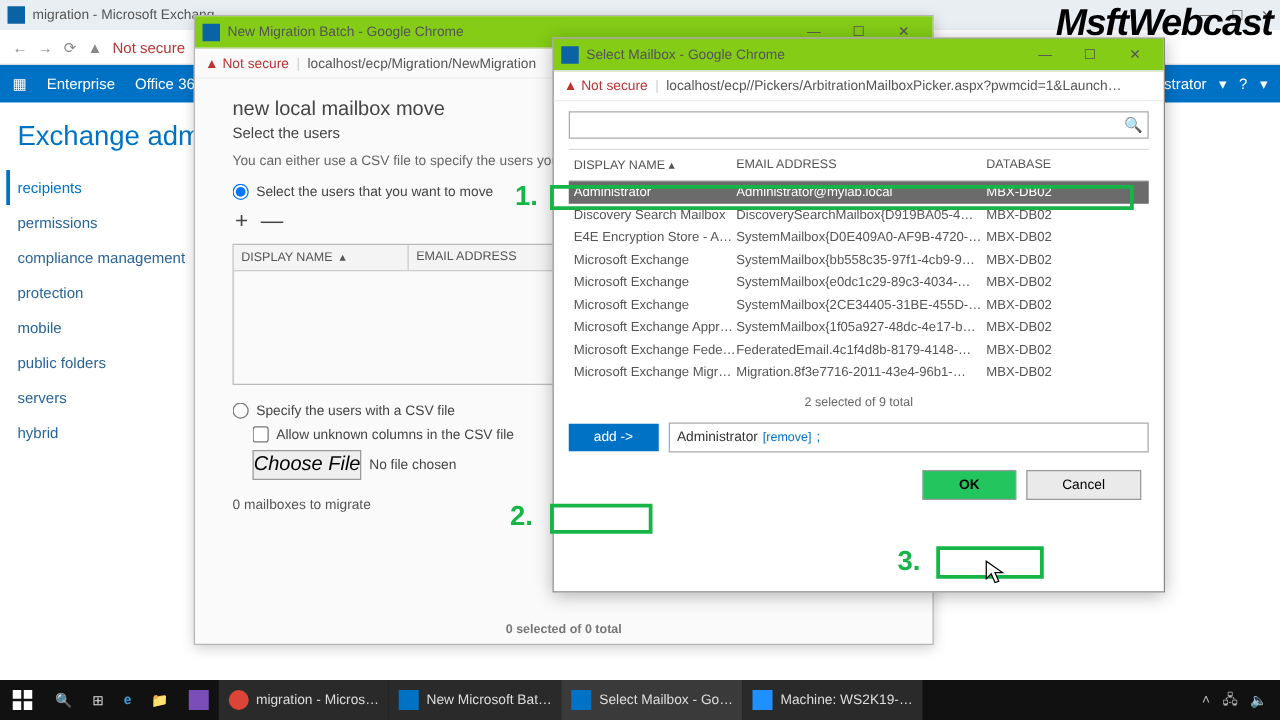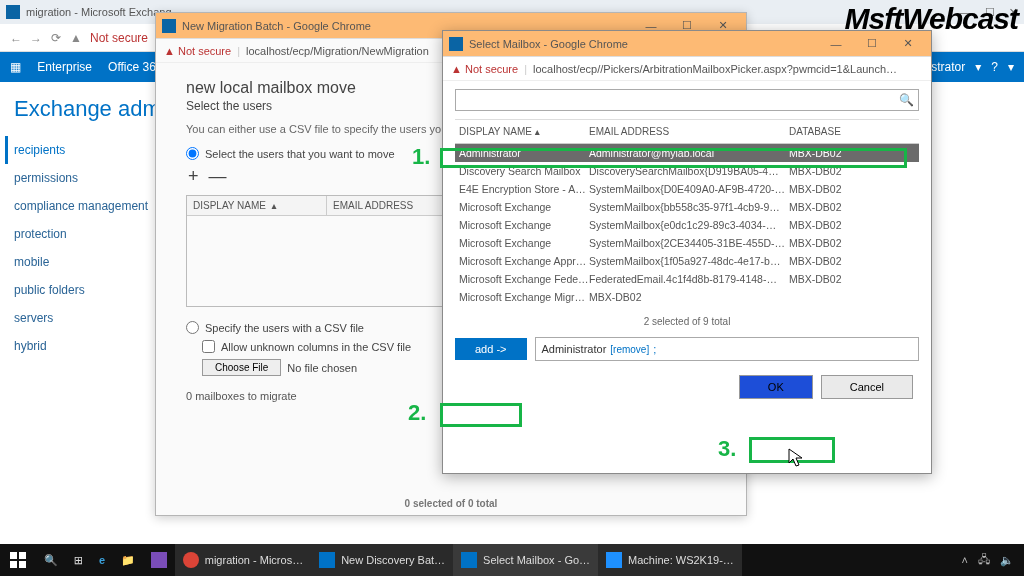--- a/index.html
+++ b/index.html
@@ -17,40 +17,40 @@
   .eac-header .divider{margin:0 8px;opacity:.6;}
   .eac-header .right{margin-left:auto;display:flex;align-items:center;gap:10px;}
   .eac-body{display:flex;}
   .eac-left{width:155px;padding:14px 0 0 14px;}
   .eac-title{color:#0072c6;font-size:22px;font-weight:300;margin-bottom:14px;white-space:nowrap;overflow:hidden;}
   .nav-item{padding:7px 0;color:#2a6496;font-size:12px;cursor:pointer;}
   .nav-item.active{color:#0072c6;font-weight:400;border-left:3px solid #0072c6;padding-left:6px;margin-left:-9px;}
 
   
   .popup1{position:absolute;left:155px;top:12px;width:592px;height:504px;background:#fafafa;border:1px solid #b5b5b5;box-shadow:0 2px 10px rgba(0,0,0,.2);}
-  .popup-titlebar{height:26px;background:#fdba74;border-bottom:1px solid #ddd;display:flex;align-items:center;padding:0 6px;font-size:11px;color:#555;}
+  .popup-titlebar{height:26px;background:#84cc16;border-bottom:1px solid #ddd;display:flex;align-items:center;padding:0 6px;font-size:11px;color:#555;}
   .popup-titlebar .wicon{width:14px;height:14px;background:#0a64a4;margin-right:6px;}
   .winbtn{margin-left:auto;display:flex;gap:2px;}
   .winbtn span{width:34px;height:20px;display:flex;align-items:center;justify-content:center;color:#555;}
   .popup-url{height:24px;display:flex;align-items:center;padding:0 8px;font-size:11px;color:#555;border-bottom:1px solid #eee;}
   .popup1-body{padding:16px 30px;color:#444;}
   .p1-h1{font-size:16px;color:#444;margin-bottom:2px;}
   .p1-h2{font-size:12px;color:#444;margin-bottom:10px;}
   .p1-desc{font-size:11px;color:#666;margin-bottom:12px;}
   .link{color:#0072c6;cursor:pointer;}
   .radio-row{display:flex;align-items:center;gap:6px;margin:6px 0;font-size:11px;}
   .radio-row input{margin:0;}
   .iconbtns{display:flex;gap:10px;font-size:18px;color:#444;margin:4px 0 8px 2px;}
   .p1-table{border:1px solid #bbb;width:260px;}
   .p1-th{display:flex;background:#f4f4f4;border-bottom:1px solid #ccc;font-size:10px;color:#555;}
   .p1-th div{padding:4px 6px;}
   .p1-th .c1{width:140px;border-right:1px solid #ccc;}
   .p1-tblank{height:90px;}
   .chk-row{display:flex;align-items:center;gap:6px;font-size:11px;margin:6px 0;}
-  .filebtn{border:1px solid #999;background:#eee;padding:2px 12px;font-size:10px;}
+  .filebtn{border:1px solid #999;background:#eee;padding:2px 0;font-size:16px;font-style:italic;}
   .p1-status{font-size:11px;color:#555;margin-top:14px;}
   .p1-footer{position:absolute;bottom:6px;left:0;right:0;text-align:center;font-size:10px;color:#777;font-weight:bold;}
 
   
   .popup2{position:absolute;left:442px;top:30px;width:490px;height:444px;background:#fff;border:1px solid #8a8a8a;box-shadow:0 3px 14px rgba(0,0,0,.3);}
   .search-wrap{margin:8px 12px;display:flex;border:1px solid #aaa;height:22px;align-items:center;}
   .search-wrap input{flex:1;border:none;outline:none;padding:0 6px;font-size:11px;}
   .search-wrap .sicon{width:22px;text-align:center;color:#666;}
   .grid{margin:0 12px;border-top:1px solid #ddd;}
   .ghead{display:flex;font-size:10px;color:#555;border-bottom:1px solid #ccc;}
@@ -61,21 +61,21 @@
   .grow{display:flex;font-size:10.5px;color:#555;padding:3px 4px;white-space:nowrap;overflow:hidden;}
   .grow.selected{background:#6b6b6b;color:#fff;}
   .grow div{overflow:hidden;text-overflow:ellipsis;}
   .grid-status{text-align:center;font-size:10px;color:#666;margin:10px 0;}
   .addrow{display:flex;align-items:center;margin:6px 12px;gap:8px;}
   .addbtn{background:#0072c6;color:#fff;border:none;padding:5px 20px;font-size:11px;cursor:pointer;}
   .addbox{flex:1;border:1px solid #aaa;height:24px;padding:2px 6px;font-size:11px;display:flex;align-items:center;gap:4px;}
   .addbox .rem{color:#0072c6;font-size:10px;cursor:pointer;}
   .dlg-btns{display:flex;justify-content:flex-end;gap:8px;margin:14px 18px;}
   .dlg-btn{border:1px solid #999;background:#eaeaea;padding:5px 28px;font-size:11px;cursor:pointer;}
-  .dlg-btn.ok{background:#1d4ed8;}
+  .dlg-btn.ok{background:#22c55e;font-weight:bold;}
 
   
   .hl{position:absolute;border:3px solid #17b547;pointer-events:none;}
   .hl-label{position:absolute;color:#17b547;font-weight:bold;font-size:22px;pointer-events:none;}
 
   .watermark{position:absolute;top:2px;right:6px;font-size:30px;font-weight:900;font-style:italic;color:#000;letter-spacing:-1px;z-index:1000;}
 
   
   .taskbar{position:absolute;left:0;right:0;bottom:0;height:32px;background:#111;display:flex;align-items:center;padding:0 0 0 0;color:#ddd;font-size:11px;}
   .taskbar .tb-btn{height:32px;display:flex;align-items:center;padding:0 8px;gap:6px;}
@@ -253,20 +253,21 @@
           <div class="gc2">SystemMailbox{1f05a927-48dc-4e17-b…</div>
           <div class="gc3">MBX-DB02</div>
         </div>
         <div class="grow">
           <div class="gc1">Microsoft Exchange Federat…</div>
           <div class="gc2">FederatedEmail.4c1f4d8b-8179-4148-…</div>
           <div class="gc3">MBX-DB02</div>
         </div>
         <div class="grow">
           <div class="gc1">Microsoft Exchange Migrati…</div>
+          <div class="gc2">Migration.8f3e7716-2011-43e4-96b1-…</div>
           <div class="gc3">MBX-DB02</div>
         </div>
       </div>
   </div>
   <div class="grid-status">2 selected of 9 total</div>
   <div class="addrow">
     <button class="addbtn">add -&gt;</button>
     <div class="addbox">
       <span>Administrator</span>
       <span class="rem">[remove]</span>
@@ -309,21 +310,21 @@
   <div class="tb-btn">📁</div>
   <div class="tb-btn">
       <div class="sq" style="background:#7a4db8"></div>
     </div>
   <div class="tb-btn active">
       <div class="sq" style="background:#db4437;border-radius:50%"></div>
       <span>migration - Micros…</span>
     </div>
   <div class="tb-btn active">
       <div class="sq"></div>
-      <span>New Discovery Bat…</span>
+      <span>New Microsoft Bat…</span>
     </div>
   <div class="tb-btn active" style="background:#3a3a3a">
       <div class="sq"></div>
       <span>Select Mailbox - Go…</span>
     </div>
   <div class="tb-btn active">
       <div class="sq" style="background:#1e90ff"></div>
       <span>Machine: WS2K19-…</span>
     </div>
   <div class="tray">

